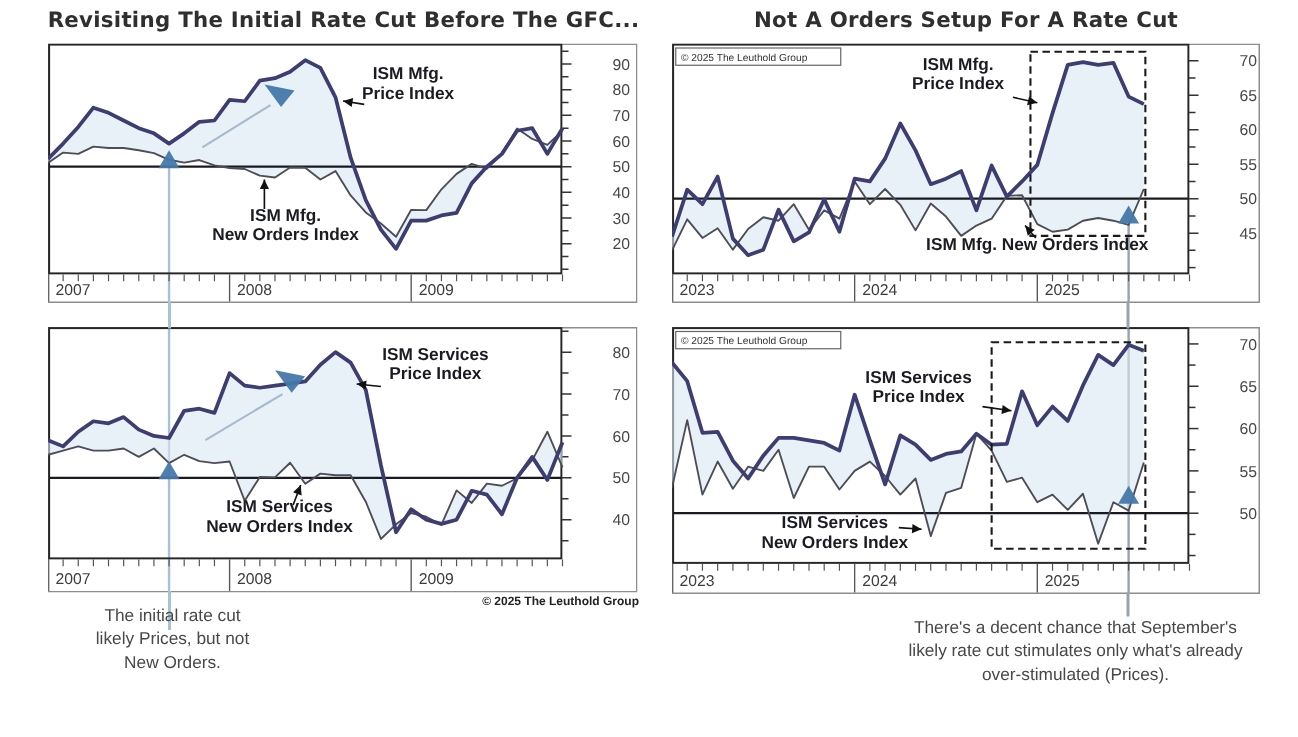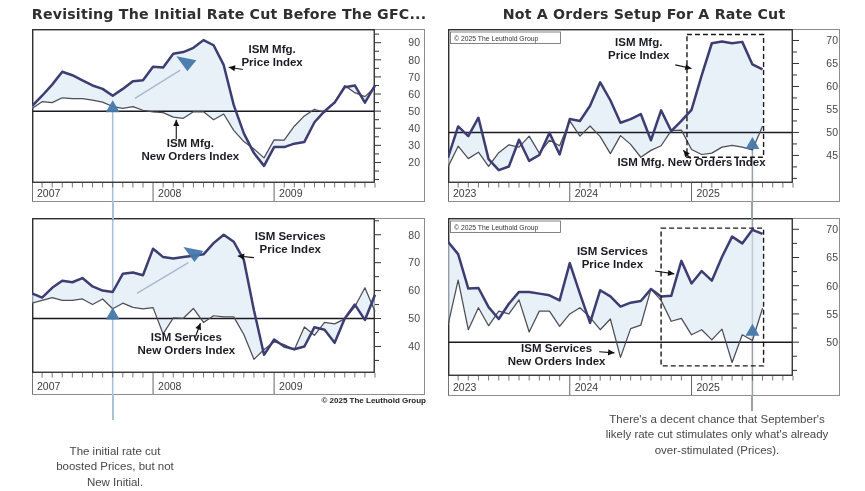--- a/index.html
+++ b/index.html
@@ -7,21 +7,21 @@
          font-family:"Liberation Sans", sans-serif;}
   .chart-title{position:absolute;top:6px;text-align:center;font-size:14.2px;font-weight:bold;
                color:#2f2f2f;letter-spacing:.2px;font-family:"DejaVu Sans", sans-serif;}
   #title-left{left:30px;width:398px;}
   #title-right{left:448px;width:392px;}
   .panel-svg{position:absolute;}
   .vseg{position:absolute;width:2px;}
   .vseg.left{background:#a9c1d7;}
   .vseg.right{background:#9aa3ab;}
   .footnote{position:absolute;text-align:center;font-size:11.5px;color:#484848;line-height:1.34;}
-  #note-left{left:24px;top:444px;width:182px;}
+  #note-left{left:24px;top:404px;width:182px;}
   #note-right{left:552px;top:412px;width:330px;}
   #copyright-bl{position:absolute;left:252px;top:396px;width:174px;text-align:right;
                 font-size:8px;font-weight:bold;color:#222;}
   svg text{font-family:"Liberation Sans", sans-serif;}
 </style>
 </head>
 <body>
 
 <div id="stage">
   <div class="chart-title" id="title-left">Revisiting The Initial Rate Cut Before The GFC...</div>
@@ -333,22 +333,22 @@
       </svg>
     </div>
 
   <div class="vseg left" style="left:112px;top:201px;height:18px;"></div>
   <div class="vseg left" style="left:112px;top:394px;height:26px;"></div>
   <div class="vseg right" style="left:751px;top:201px;height:18px;"></div>
   <div class="vseg right" style="left:751px;top:395px;height:16px;"></div>
 
   <div class="footnote" id="note-left">
     <div>The initial rate cut</div>
-    <div>boosted Prices, but not</div>
-    <div>New Initial.</div>
+    <div>likely Prices, but not</div>
+    <div>New Orders.</div>
   </div>
   <div class="footnote" id="note-right">
     <div>There's a decent chance that September's</div>
     <div>likely rate cut stimulates only what's already</div>
     <div>over-stimulated (Prices).</div>
   </div>
   <div id="copyright-bl">© 2025 The Leuthold Group</div>
 </div>
 
 </body></html>

